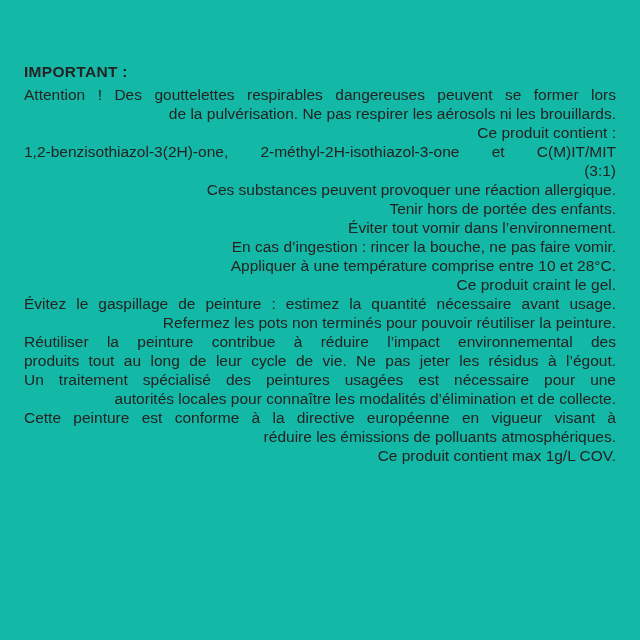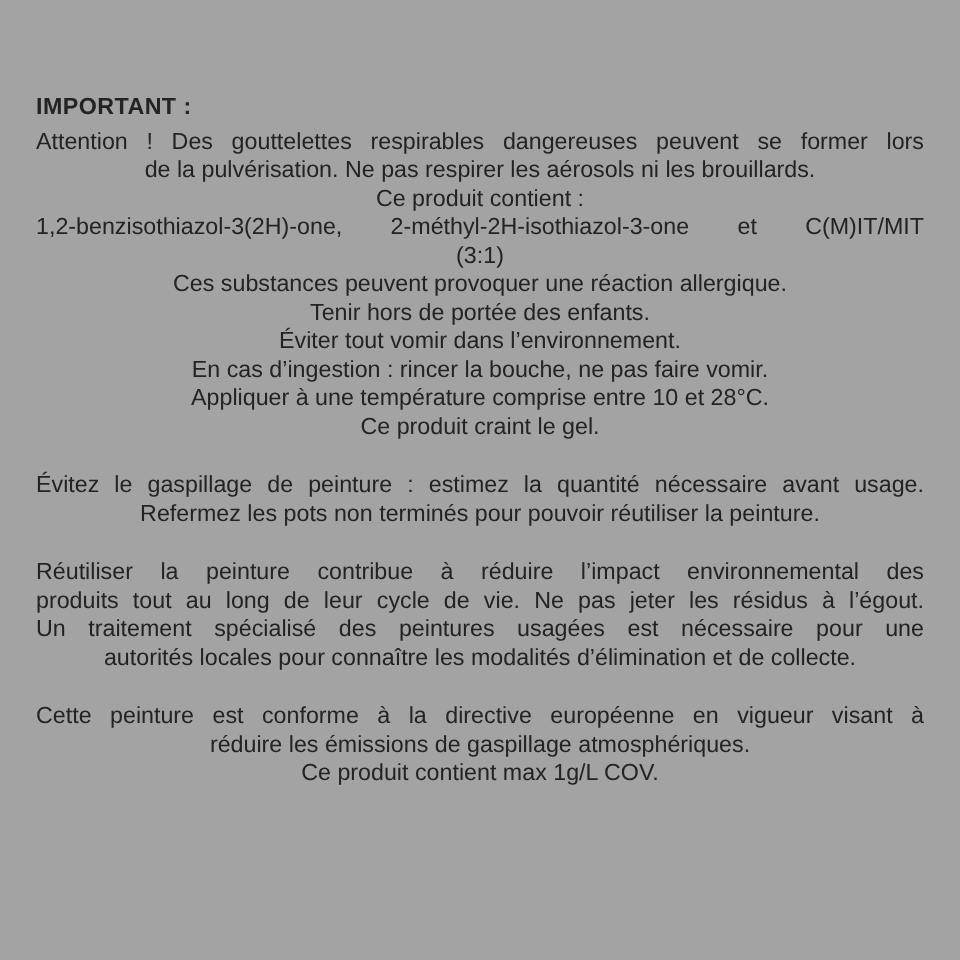--- a/index.html
+++ b/index.html
@@ -25,36 +25,36 @@
     color: #232323;
     letter-spacing: 0px;
   }
   .heading {
     margin: 0 0 4px 0;
     font-size: 15.5px;
     font-weight: 700;
     letter-spacing: 0.3px;
   }
   .para { margin: 0; }
-  .para + .para { margin-top: 20px; }
+  .para + .para { }
   .line {
     white-space: nowrap;
-    text-align: center;
+    text-align: right;
   }
   .line.just {
     white-space: normal;
     text-align: justify;
     text-align-last: justify;
     text-justify: inter-word;
   }
 </style>
 </head>
 <body>
 
-<div class="page" style="background: #a3a3a3;">
+<div class="page" style="background: #14b8a6;">
   <div class="text-block" style="color: rgb(35, 35, 35);">
     <p class="heading">IMPORTANT :</p>
     <div>
         <div class="para">
           <div class="line just">Attention ! Des gouttelettes respirables dangereuses peuvent se former lors</div>
           <div class="line">de la pulvérisation. Ne pas respirer les aérosols ni les brouillards.</div>
           <div class="line">Ce produit contient :</div>
           <div class="line just">1,2-benzisothiazol-3(2H)-one, 2-méthyl-2H-isothiazol-3-one et C(M)IT/MIT</div>
           <div class="line">(3:1)</div>
           <div class="line">Ces substances peuvent provoquer une réaction allergique.</div>
@@ -69,18 +69,18 @@
           <div class="line">Refermez les pots non terminés pour pouvoir réutiliser la peinture.</div>
         </div>
         <div class="para">
           <div class="line just">Réutiliser la peinture contribue à réduire l’impact environnemental des</div>
           <div class="line just">produits tout au long de leur cycle de vie. Ne pas jeter les résidus à l’égout.</div>
           <div class="line just">Un traitement spécialisé des peintures usagées est nécessaire pour une</div>
           <div class="line">autorités locales pour connaître les modalités d’élimination et de collecte.</div>
         </div>
         <div class="para">
           <div class="line just">Cette peinture est conforme à la directive européenne en vigueur visant à</div>
-          <div class="line">réduire les émissions de gaspillage atmosphériques.</div>
+          <div class="line">réduire les émissions de polluants atmosphériques.</div>
           <div class="line">Ce produit contient max 1g/L COV.</div>
         </div>
       </div>
   </div>
 </div>
 
 </body></html>

